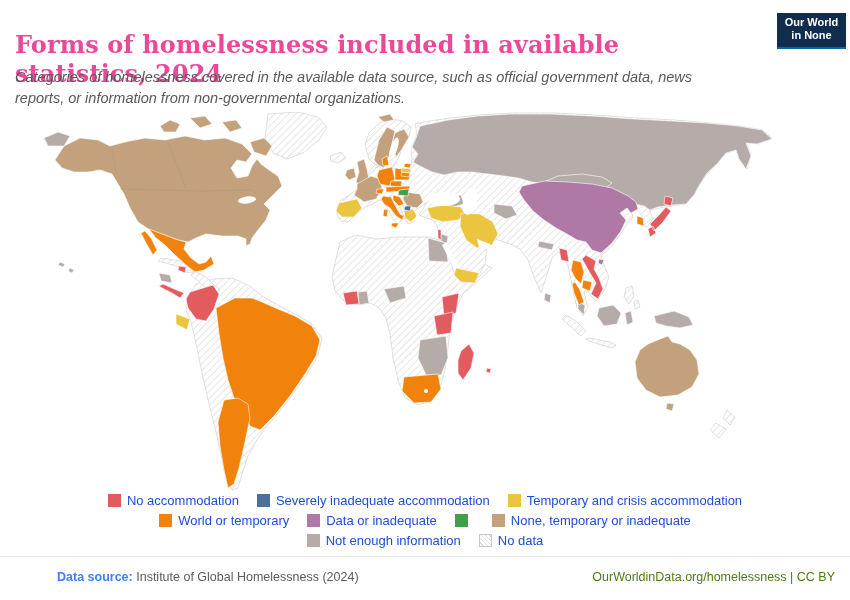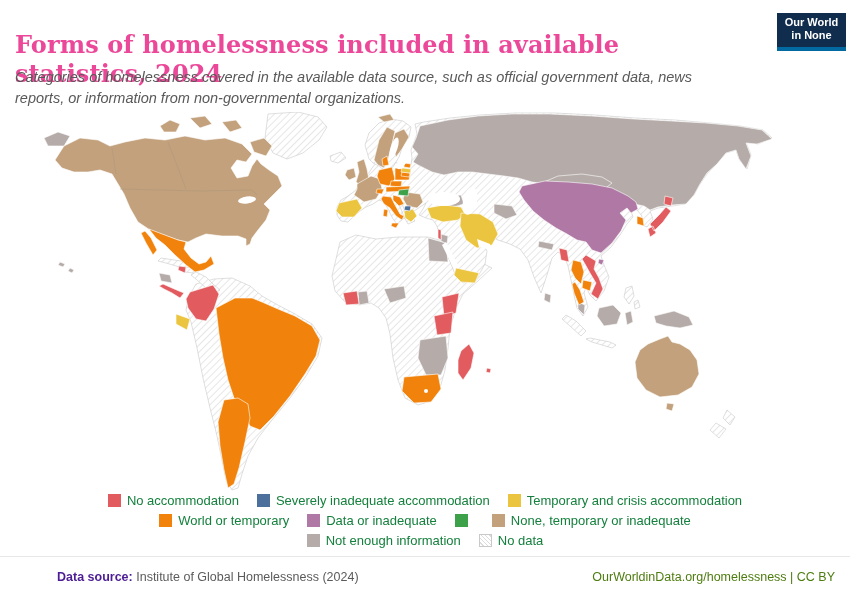--- a/index.html
+++ b/index.html
@@ -4,33 +4,33 @@
 <style>
   html,body{margin:0;padding:0;background:#fff;}
   #page{position:relative;width:850px;height:600px;background:#fff;overflow:hidden;
         font-family:"Liberation Sans",sans-serif;}
   .title{position:absolute;left:15px;top:14px;width:740px;
          font-family:"DejaVu Serif","Liberation Serif",serif;font-weight:700;
          font-size:24px;color:#ec4899;letter-spacing:.1px;}
   .subtitle{position:absolute;left:15px;top:52px;width:700px;font-size:14.5px;
             line-height:1.5;color:#595959;font-style:italic;}
   .logo{position:absolute;left:777px;top:13px;width:69px;height:31px;background:#102d4e;
-        border-bottom:4px solid #0369a1;color:#fff;text-align:center;font-weight:bold;
+        border-bottom:2px solid #0369a1;color:#fff;text-align:center;font-weight:bold;
         font-size:11px;line-height:13px;padding-top:3px;box-sizing:content-box;cursor:pointer;}
   .map-wrap{position:absolute;left:0;top:112px;width:850px;height:380px;}
   .legend{position:absolute;left:0;top:493px;width:850px;}
   .legend-row{display:flex;justify-content:center;margin-bottom:5px;}
-  .legend-item{display:flex;align-items:center;margin:0 9px;font-size:13px;color:#15803d;}
+  .legend-item{display:flex;align-items:center;margin:0 9px;font-size:13px;color:#1d4ed8;}
   .swatch{width:13px;height:13px;margin-right:6px;flex:0 0 auto;}
   .swatch.hatch{background:repeating-linear-gradient(45deg,#ffffff 0 2px,#dcdcdc 2px 3px);
                 border:1px solid #c9c9c9;box-sizing:border-box;}
   .footer{position:absolute;left:0;top:556px;width:820px;padding:13px 15px 0 15px;
           border-top:1px solid #e7e7e7;display:flex;justify-content:space-between;
           font-size:12.5px;color:#5b5b5b;}
-  .footer b{color:#4c1d95;padding-left:42px;}
+  .footer b{color:#3b82f6;padding-left:42px;}
   .footer .right{color:#4d7c0f;}
 </style>
 </head>
 <body>
 
 <div id="page">
 
   <h1 class="title">Forms of homelessness included in available statistics, 2024</h1>
   <p class="subtitle">Categories of homelessness covered in the available data source, such as official government data, news reports, or information from non-governmental organizations.</p>
 

